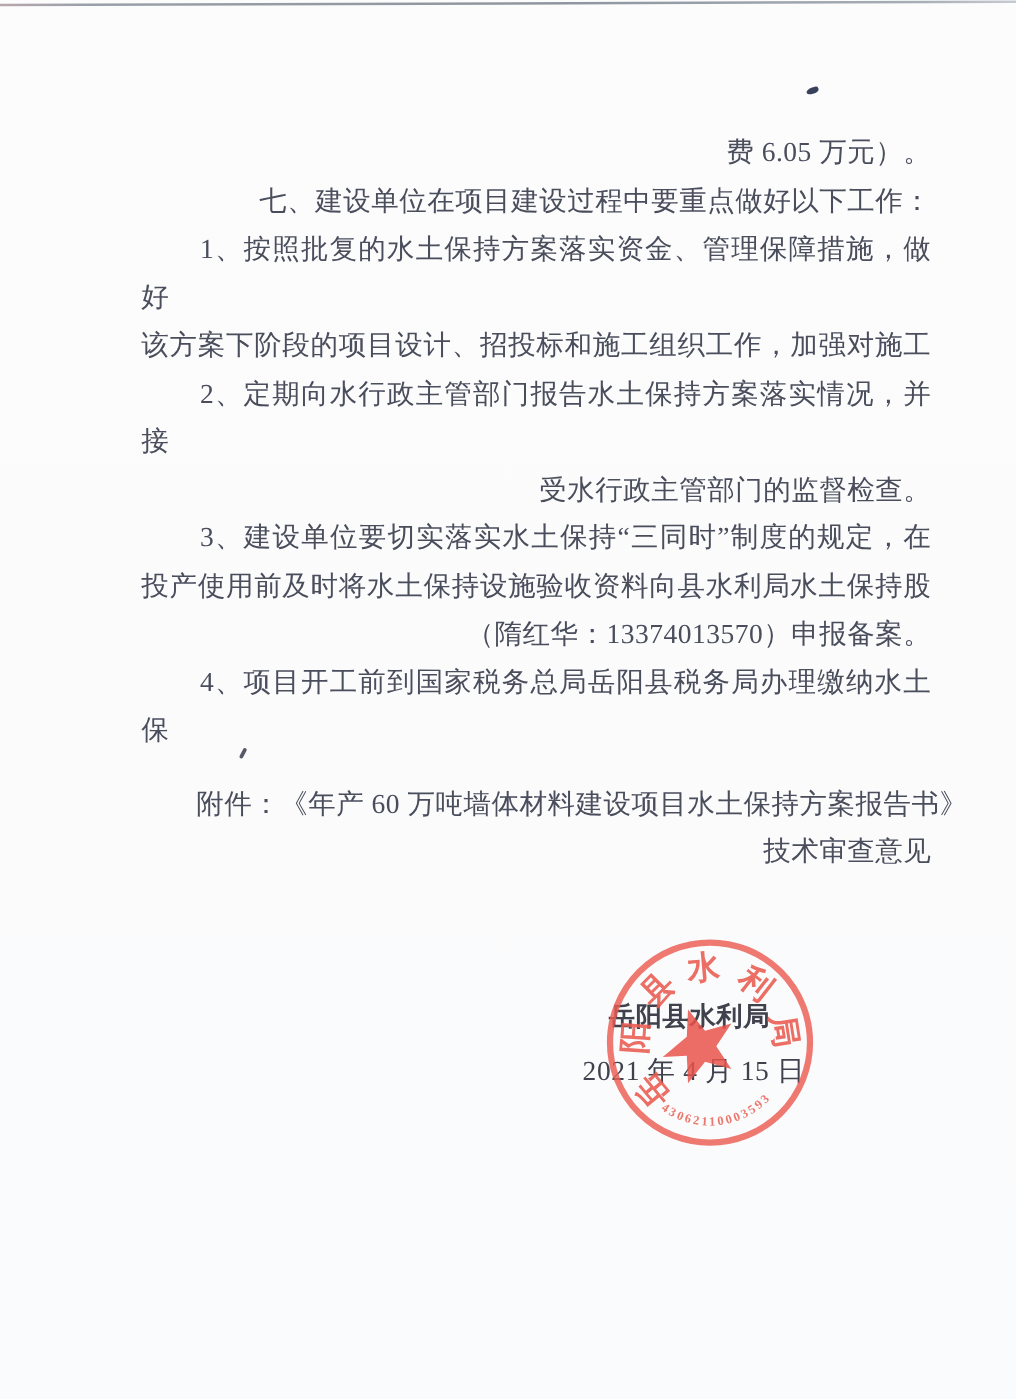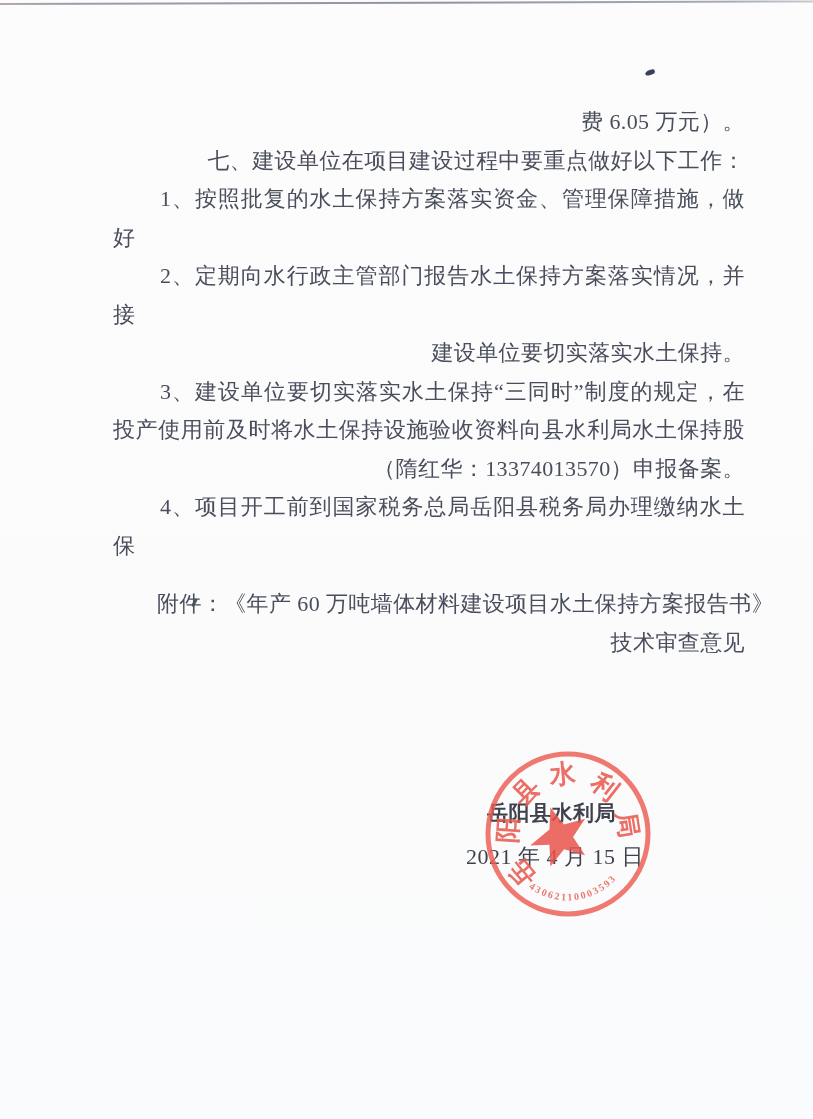--- a/index.html
+++ b/index.html
@@ -48,22 +48,23 @@
 <div class="page">
 
   <div class="top-edge"></div>
   <div class="ink-speck"></div>
   <div class="stray-mark"></div>
 
   <div class="body-text">
     <div class="line">费 6.05 万元）。</div>
     <div class="line ind">七、建设单位在项目建设过程中要重点做好以下工作：</div>
     <div class="line ind just">1、按照批复的水土保持方案落实资金、管理保障措施，做好</div>
+    <div class="line just">该方案下阶段的项目设计、招投标和施工组织工作，加强对施工</div>
     <div class="line ind just">2、定期向水行政主管部门报告水土保持方案落实情况，并接</div>
-    <div class="line">建设单位要切实落实水土保持。</div>
+    <div class="line">受水行政主管部门的监督检查。</div>
     <div class="line ind just">3、建设单位要切实落实水土保持“三同时”制度的规定，在</div>
     <div class="line just">投产使用前及时将水土保持设施验收资料向县水利局水土保持股</div>
     <div class="line">（隋红华：13374013570）申报备案。</div>
     <div class="line ind just">4、项目开工前到国家税务总局岳阳县税务局办理缴纳水土保</div>
     <div class="line attach">附件：《年产 60 万吨墙体材料建设项目水土保持方案报告书》</div>
     <div class="line attach2">技术审查意见</div>
   </div>
 
   <div class="sig sig-agency">岳阳县水利局</div>
   <div class="sig sig-date">2021 年 4 月 15 日</div>

